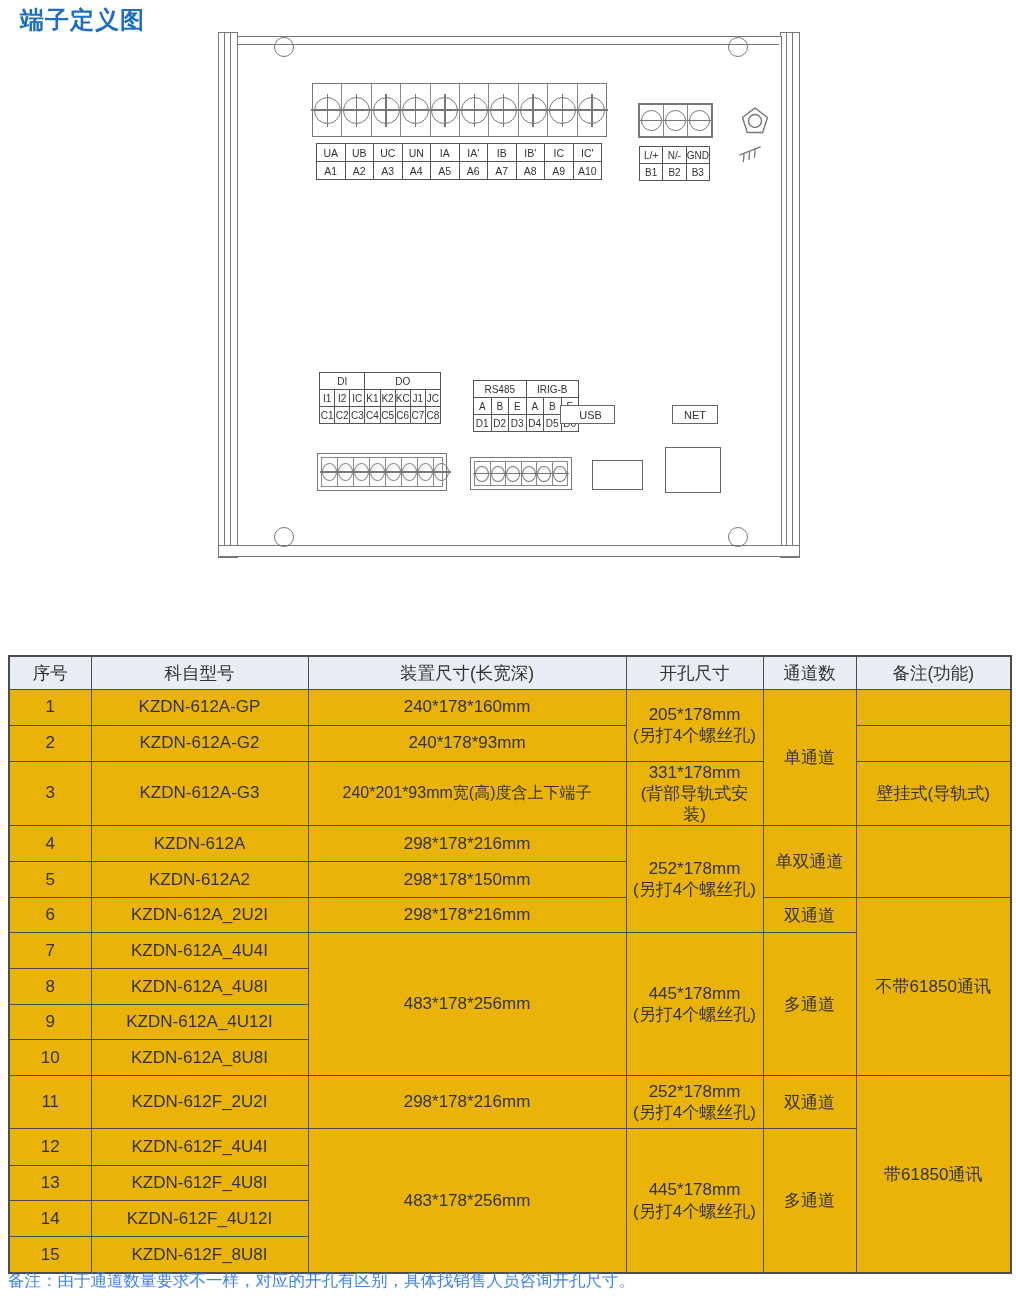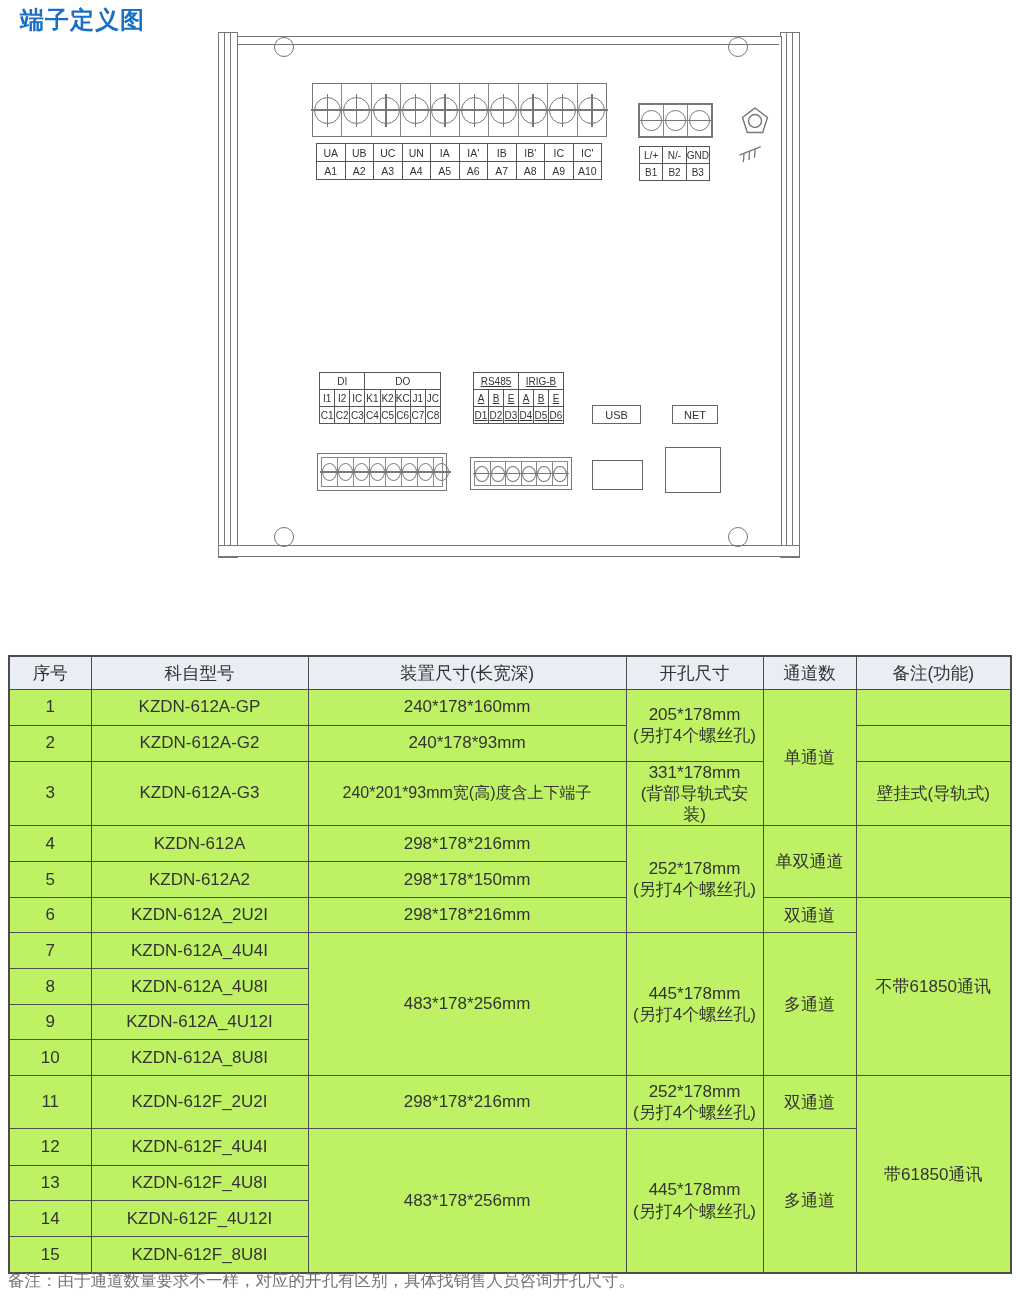--- a/index.html
+++ b/index.html
@@ -27,26 +27,26 @@
   .strip2 .cell:last-child{border-right:none;}
   table.dg{position:absolute;border-collapse:collapse;table-layout:fixed;background:#fff;}
   table.dg td{border:1px solid #555;text-align:center;padding:0;color:#333;
               font-family:"Liberation Sans",sans-serif;overflow:hidden;white-space:nowrap;}
   .portlabel{position:absolute;border:1px solid #666;display:flex;align-items:center;justify-content:center;
              font-size:11px;color:#333;background:#fff;}
   .portbox{position:absolute;border:1px solid #666;background:#fff;}
 
   
   table.sel{position:absolute;border-collapse:collapse;table-layout:fixed;
-            font-size:17px;color:#333;background:#bef264;border:2px solid #4d4d4d;}
+            font-size:17px;color:#333;background:#eab308;border:2px solid #4d4d4d;}
   table.sel th,table.sel td{border:1.5px solid #4d4d4d;text-align:center;vertical-align:middle;
             padding:0 4px;overflow:hidden;}
   table.sel th{background:#e9eef5;font-weight:normal;font-size:17.5px;}
   td.multiline{white-space:pre-line;line-height:1.25;}
-  .footer-note{font-size:16.5px;color:#737373;}
+  .footer-note{font-size:16.5px;color:#3b82f6;}
 </style>
 </head>
 <body>
 
 <div id="page">
 
   <div class="abs title" style="left:20px;top:4px;">端子定义图</div>
 
   <div class="abs" style="left:0;top:0;width:1016px;height:575px;">
 
@@ -193,21 +193,21 @@
         <td>C3</td>
         <td>C4</td>
         <td>C5</td>
         <td>C6</td>
         <td>C7</td>
         <td>C8</td>
       </tr>
     </tbody>
       </table>
 
-    <table class="dg" style="left:473px;top:372px;width:91px;font-size:10px;text-decoration:underline;">
+    <table class="dg" style="left:473px;top:380px;width:106px;font-size:10px;">
       <tbody>
           <tr style="height:17px;">
         <td colspan="3">RS485</td>
         <td colspan="3">IRIG-B</td>
       </tr>
       <tr style="height:17px;">
         <td>A</td>
         <td>B</td>
         <td>E</td>
         <td>A</td>
@@ -218,21 +218,21 @@
         <td>D1</td>
         <td>D2</td>
         <td>D3</td>
         <td>D4</td>
         <td>D5</td>
         <td>D6</td>
       </tr>
     </tbody>
       </table>
 
-    <div class="portlabel" style="left:592px;top:405px;width:47px;height:17px;">
+    <div class="portlabel" style="left:560px;top:405px;width:47px;height:17px;padding-left:6px;">
       <span>USB</span>
     </div>
     <div class="portlabel" style="left:672px;top:405px;width:44px;height:17px;">
       <span>NET</span>
     </div>
 
     <div class="strip2" style="left:317px;top:453px;width:122px;height:30px;">
       <div class="inner">
         <div class="cell">
             <div class="screw hline" style="width:13px;height:16px;"></div>

